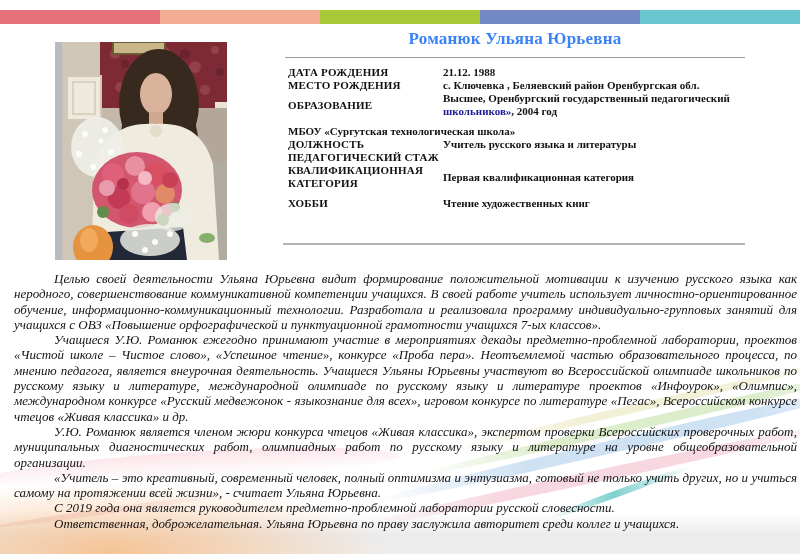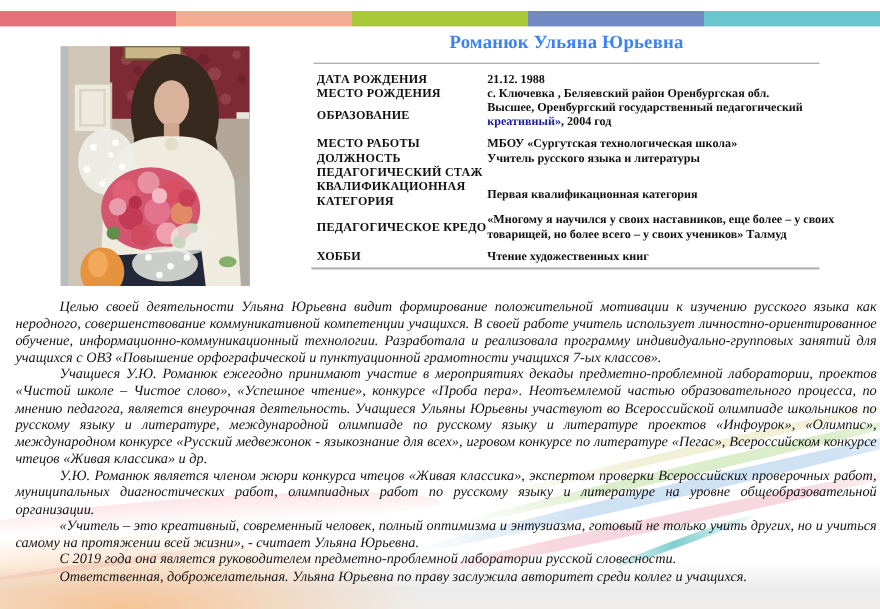--- a/index.html
+++ b/index.html
@@ -174,40 +174,35 @@
   <div class="drow">
     <div class="dlabel">ДАТА РОЖДЕНИЯ</div>
     <div class="dvalue">21.12. 1988</div>
   </div>
   <div class="drow">
     <div class="dlabel">МЕСТО РОЖДЕНИЯ</div>
     <div class="dvalue">с. Ключевка , Беляевский район Оренбургская обл.</div>
   </div>
   <div class="drow">
     <div class="dlabel">ОБРАЗОВАНИЕ</div>
-    <div class="dvalue"><span>Высшее, Оренбургский государственный педагогический </span><span class="uni-link" style="color: rgb(27, 27, 150);">креативный»</span><span>, 2004 год</span></div>
+    <div class="dvalue"><span>Высшее, Оренбургский государственный педагогический </span><span class="uni-link" style="color: rgb(27, 27, 150);">школьников»</span><span>, 2004 год</span></div>
   </div>
   <div class="drow gap">
-    <div class="dlabel">МЕСТО РАБОТЫ</div>
     <div class="dvalue">МБОУ «Сургутская технологическая школа»</div>
   </div>
   <div class="drow">
     <div class="dlabel">ДОЛЖНОСТЬ</div>
     <div class="dvalue">Учитель русского языка и литературы</div>
   </div>
   <div class="drow">
     <div class="dlabel">ПЕДАГОГИЧЕСКИЙ  СТАЖ</div>
   </div>
   <div class="drow">
     <div class="dlabel">КВАЛИФИКАЦИОННАЯ КАТЕГОРИЯ</div>
     <div class="dvalue">Первая квалификационная категория</div>
-  </div>
-  <div class="drow gap-sm">
-    <div class="dlabel">ПЕДАГОГИЧЕСКОЕ КРЕДО</div>
-    <div class="dvalue">«Многому я научился у своих наставников, еще более – у своих товарищей, но более всего – у своих учеников»  Талмуд</div>
   </div>
   <div class="drow gap">
     <div class="dlabel">ХОББИ</div>
     <div class="dvalue">Чтение художественных книг</div>
   </div>
 </div>
 
 <div class="rule2"></div>
 
 <div class="bodytext">

